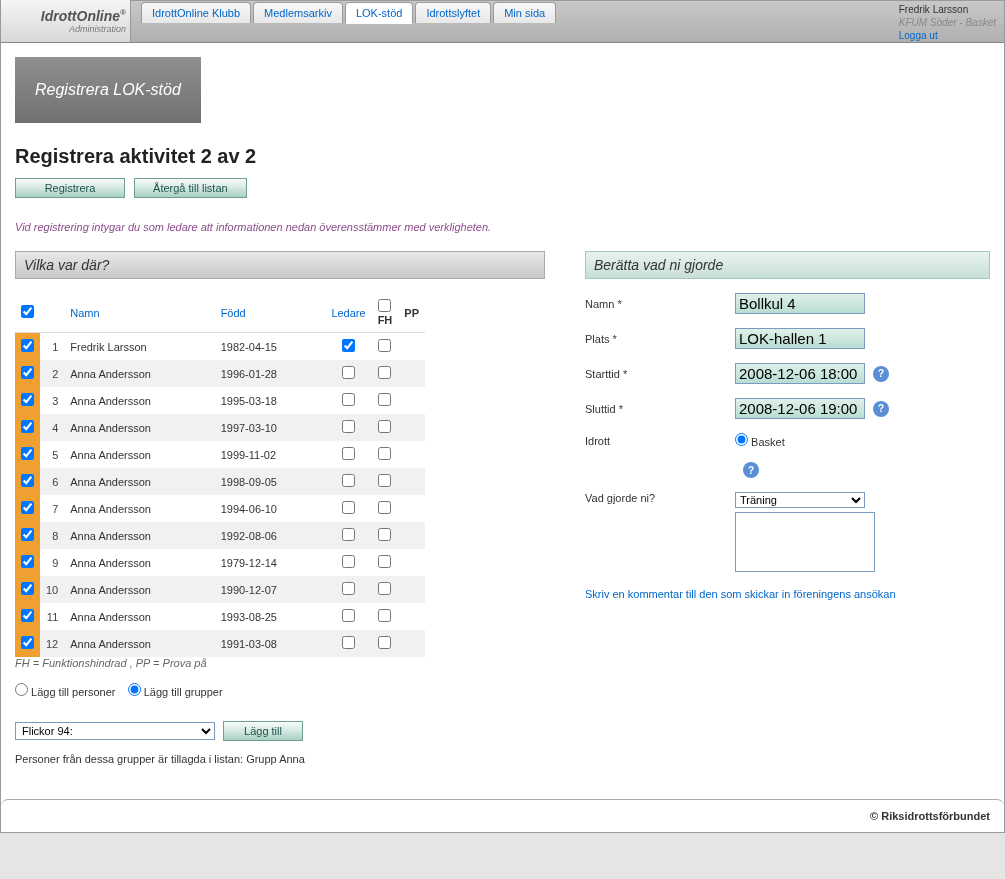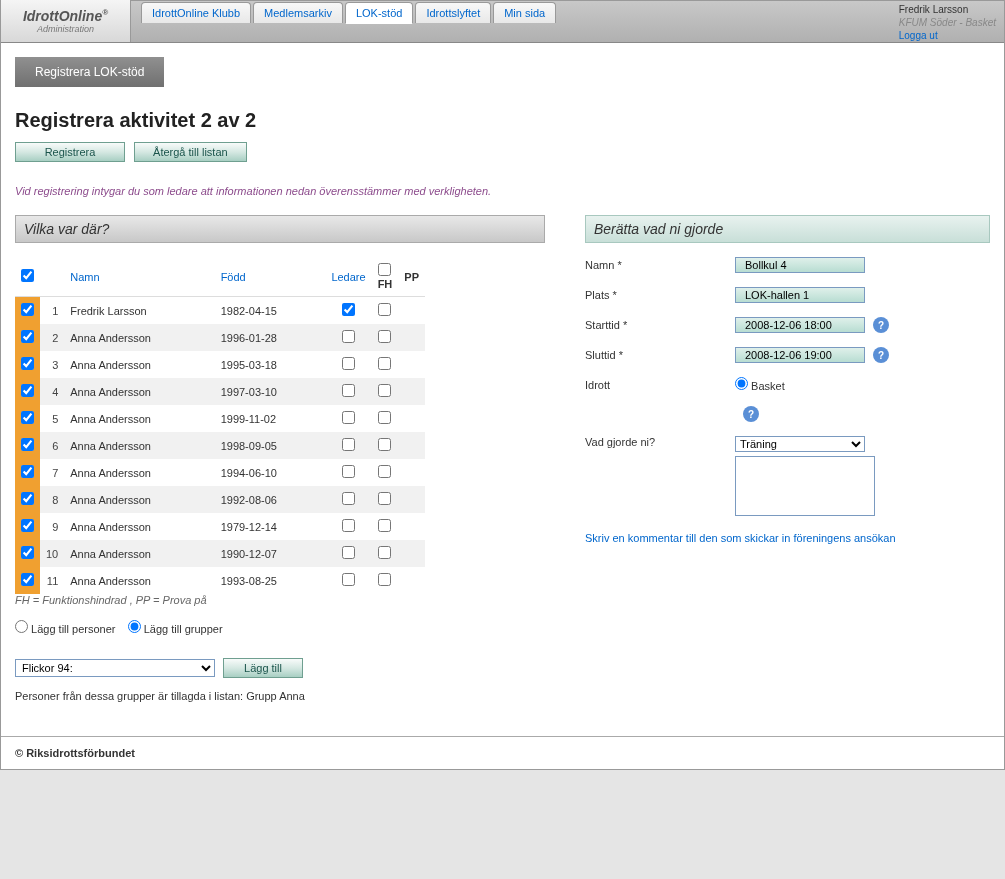--- a/index.html
+++ b/index.html
@@ -24,21 +24,21 @@
     align-items: flex-end;
     position: relative;
   }
   .logo {
     width: 130px;
     height: 42px;
     background: linear-gradient(to bottom, #f5f5f5 0%, #d8d8d8 100%);
     border-right: 1px solid #999;
     display: flex;
     flex-direction: column;
-    align-items: center;
+    align-items: flex-end;
     justify-content: center;
     padding: 2px 4px;
     text-align: right;
   }
   .logo-main { font-size: 14px; font-weight: bold; color: #555; font-style: italic; }
   .logo-main sup { font-size: 8px; }
   .logo-sub { font-size: 9px; color: #777; font-style: italic; }
   .tabs {
     display: flex;
     align-items: flex-start;
@@ -73,23 +73,24 @@
   }
   .userbox .name { color: #333; }
   .userbox .org { color: #888; font-style: italic; }
   .userbox .logout { color: #0066cc; cursor: pointer; }
   .page-wrap {
     padding: 14px;
   }
   .subtab {
     background: linear-gradient(to bottom, #909090, #707070);
     color: #fff;
-    padding: 8px 20px;
+    padding: 24px 20px;
     display: inline-block;
-    font-size: 12px;
+    font-size: 16px;
+    font-style: italic;
   }
   .content {
     border: 0;
     padding-top: 22px;
   }
   h1 {
     font-size: 20px;
     margin: 0 0 10px 0;
     color: #222;
   }
@@ -157,22 +158,22 @@
     font-size: 11px;
     border: 1px solid #7a9ac0;
     padding: 1px 2px;
     background: #fff;
   }
   .added-note { margin-top: 12px; font-size: 11px; color: #333; }
   .form-row { display: flex; align-items: center; margin-bottom: 14px; }
   .form-row .lbl { width: 150px; font-size: 11px; color: #333; }
   .txt {
     width: 130px;
-    font-size: 11px;
-    padding: 1px 9px;
+    font-size: 15px;
+    padding: 1px 3px;
     border: 1px solid #7a9ac0;
     background: linear-gradient(to bottom, #dff0ea, #b8ddd2);
   }
   .help {
     display: inline-flex;
     width: 16px; height: 16px;
     border-radius: 50%;
     background: #5a8fd6;
     color: #fff;
     align-items: center;
@@ -191,24 +192,26 @@
     width: 140px;
     height: 60px;
     border: 1px solid #7a9ac0;
     margin-top: 4px;
     resize: none;
   }
   .link { color: #0066cc; cursor: pointer; font-size: 11px; }
   .footer {
     border-top: 1px solid #aaa;
     padding: 10px 14px;
+    text-align: right;
     font-size: 11px;
     font-weight: bold;
     color: #333;
     margin-top: 20px;
+    border-radius: 7px;
   }
   input[type=checkbox], input[type=radio] { margin: 0; }
 </style>
 </head>
 <body>
 
 <div class="app">
   <div class="topbar">
     <div class="logo">
       <div class="logo-main"><span>IdrottOnline</span><sup>®</sup></div>
@@ -348,20 +351,29 @@
                 </tr>
                 <tr class="odd">
                   <td class="orange-cell"><input type="checkbox" checked="" style=""></td>
                   <td class="idx">11</td>
                   <td>Anna Andersson</td>
                   <td>1993-08-25</td>
                   <td class="chk"><input type="checkbox" style=""></td>
                   <td class="chk"><input type="checkbox" style=""></td>
                   <td class="chk"></td>
                 </tr>
+                <tr class="even">
+                  <td class="orange-cell"><input type="checkbox" checked="" style=""></td>
+                  <td class="idx">12</td>
+                  <td>Anna Andersson</td>
+                  <td>1991-03-08</td>
+                  <td class="chk"><input type="checkbox" style=""></td>
+                  <td class="chk"><input type="checkbox" style=""></td>
+                  <td class="chk"></td>
+                </tr>
               </tbody>
           </table>
 
           <div class="legend">FH = Funktionshindrad , PP = Prova på</div>
 
           <div class="add-opts">
             <label><input type="radio" name="addmode" style=""> <span>Lägg till personer</span></label>
             &nbsp;&nbsp;
             <label><input type="radio" name="addmode" checked="" style=""> <span>Lägg till grupper</span></label>
           </div>

